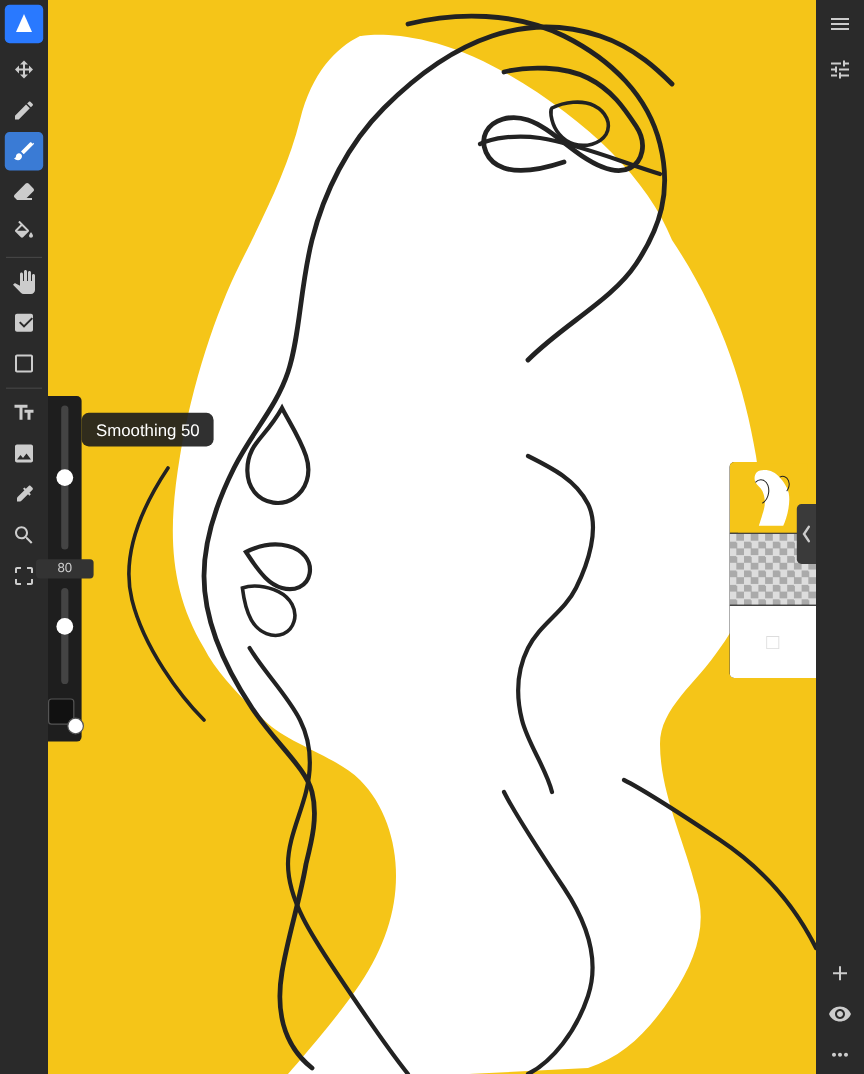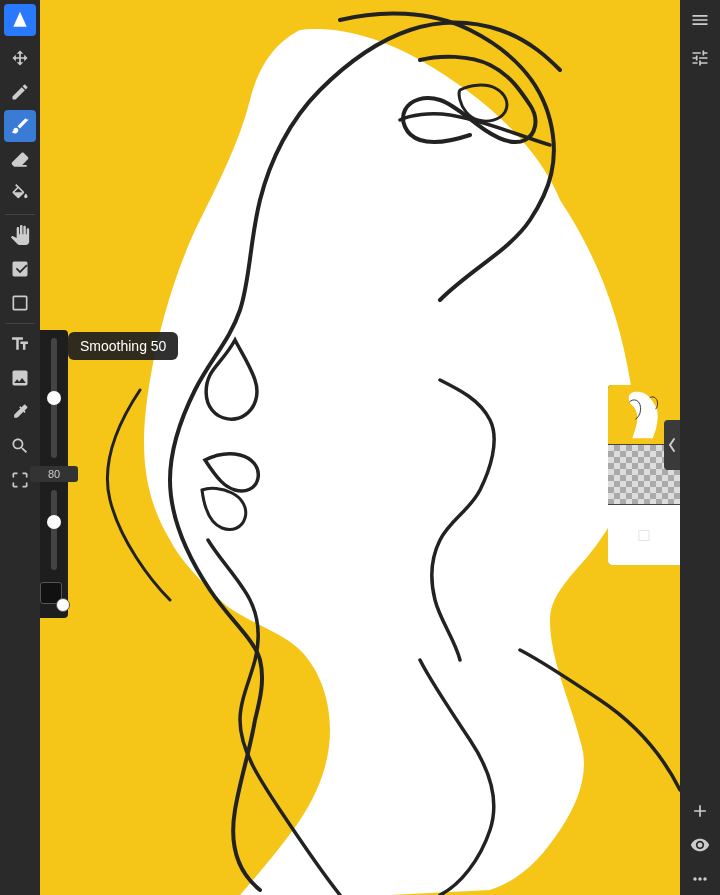--- a/index.html
+++ b/index.html
@@ -121,21 +121,21 @@
       border-radius: 50%;
       border: 1px solid #555;
       margin-top: -4px;
       margin-left: 8px;
     }
 
     
     .tooltip {
       position: absolute;
       left: 68px;
-      top: 332px;
+      top: 344px;
       background: rgba(30,30,30,0.92);
       color: white;
       padding: 6px 12px;
       border-radius: 6px;
       font-size: 14px;
       font-weight: 500;
       white-space: nowrap;
       z-index: 50;
       pointer-events: none;
     }

